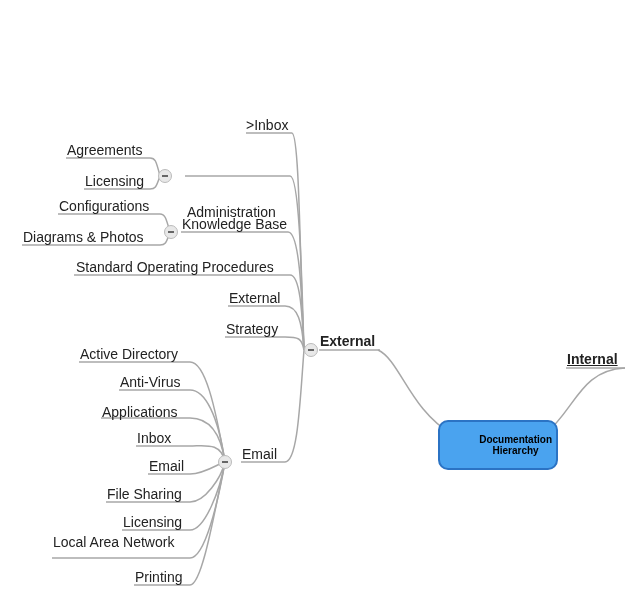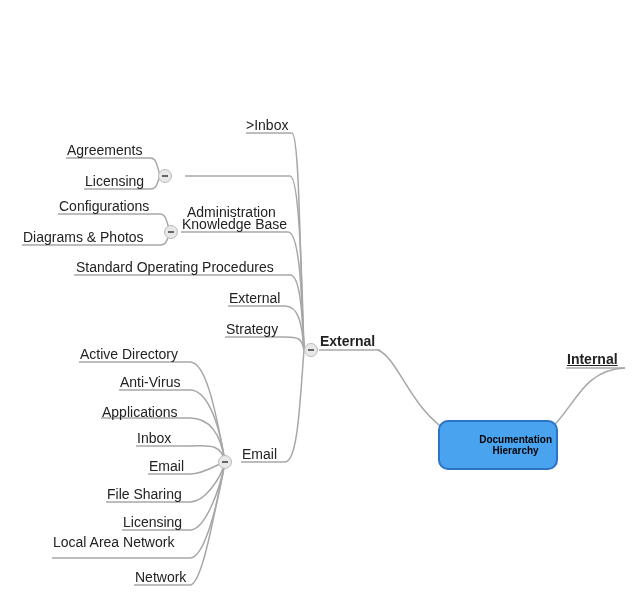--- a/index.html
+++ b/index.html
@@ -161,13 +161,13 @@
 
 <div class="toggle" style="left:218px; top:455px;"></div>
 <div class="label" style="left:80px;  top:347px;">Active Directory</div>
 <div class="label" style="left:120px; top:375px;">Anti-Virus</div>
 <div class="label" style="left:102px; top:405px;">Applications</div>
 <div class="label" style="left:137px; top:431px;">Inbox</div>
 <div class="label" style="left:149px; top:459px;">Email</div>
 <div class="label" style="left:107px; top:487px;">File Sharing</div>
 <div class="label" style="left:123px; top:515px;">Licensing</div>
 <div class="label" style="left:53px;  top:519px;margin-top:16px;">Local Area Network</div>
-<div class="label" style="left:135px; top:570px;">Network</div>
+<div class="label" style="left:135px; top:570px;">Printing</div>
 
 </body></html>

